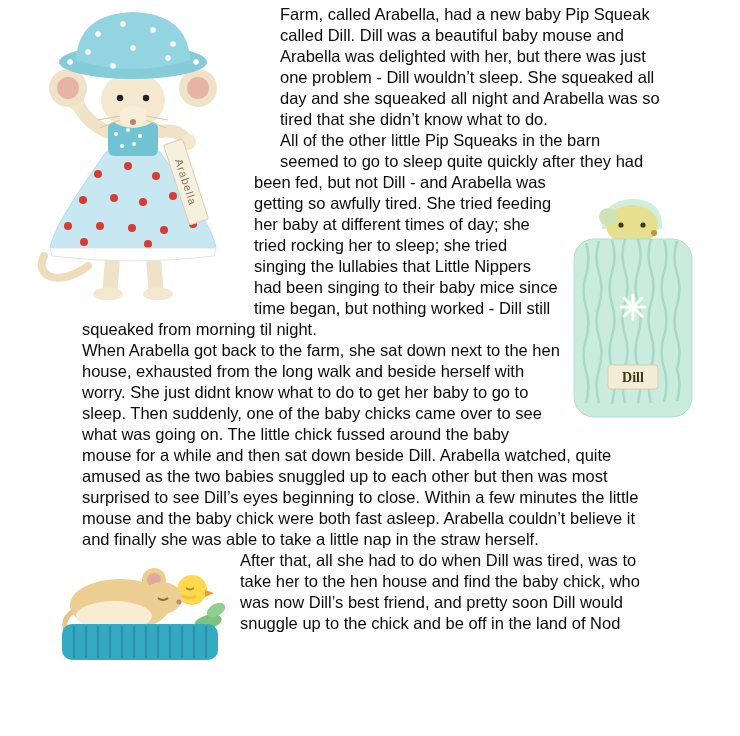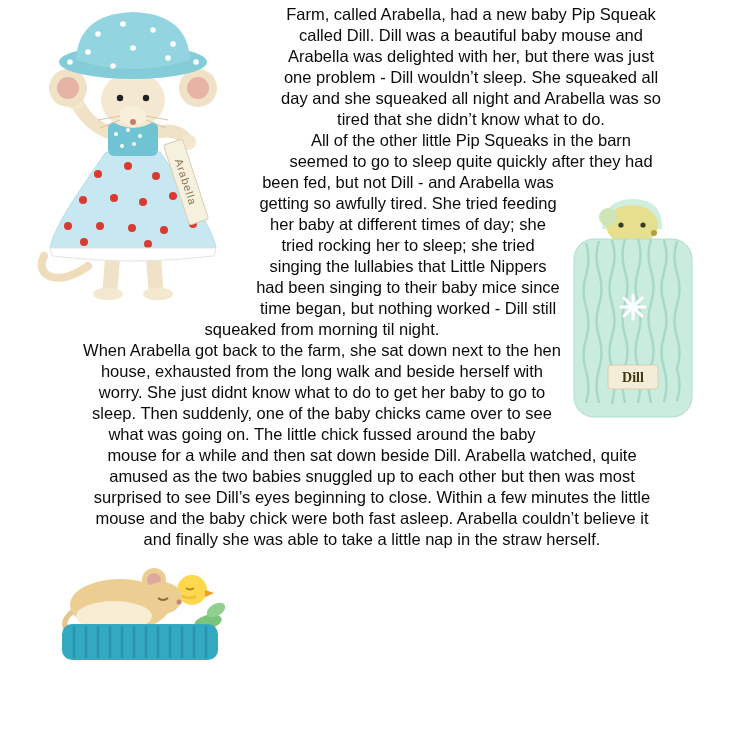--- a/index.html
+++ b/index.html
@@ -15,21 +15,21 @@
     font-family: "Liberation Sans", "DejaVu Sans", sans-serif;
     color: #0b0b0b;
   }
 
   .content {
     padding: 4px 78px 0 82px;
     font-size: 16.5px;
     line-height: 21px;
   }
 
-  .content p { margin: 0; text-align: center; }
+  .content p { margin: 0; text-align: left; }
   .p-final { text-align: center; }
 
   
   .float-arabella {
     float: left;
     width: 198px;
     height: 296px;
     shape-outside: polygon(0 0, 198px 0, 198px 152px, 172px 152px, 172px 296px, 0 296px);
   }
   .float-arabella svg { position: relative; left: -54px; display: block; }
@@ -212,15 +212,16 @@
             <path d="M88 76 v32"></path>
             <path d="M100 76 v32"></path>
           <path d="M112 76 v32"></path>
             <path d="M124 76 v32"></path>
             <path d="M136 76 v32"></path>
             <path d="M148 76 v32"></path>
         </g>
       </svg>
     </figure>
 
+    <p class="p-final">After that, all she had to do when Dill was tired, was to take her to the hen house and find the baby chick, who was now Dill’s best friend, and pretty soon Dill would snuggle up to the chick and be off in the land of Nod</p>
 
   </article>
 </div>
 
 </body></html>

